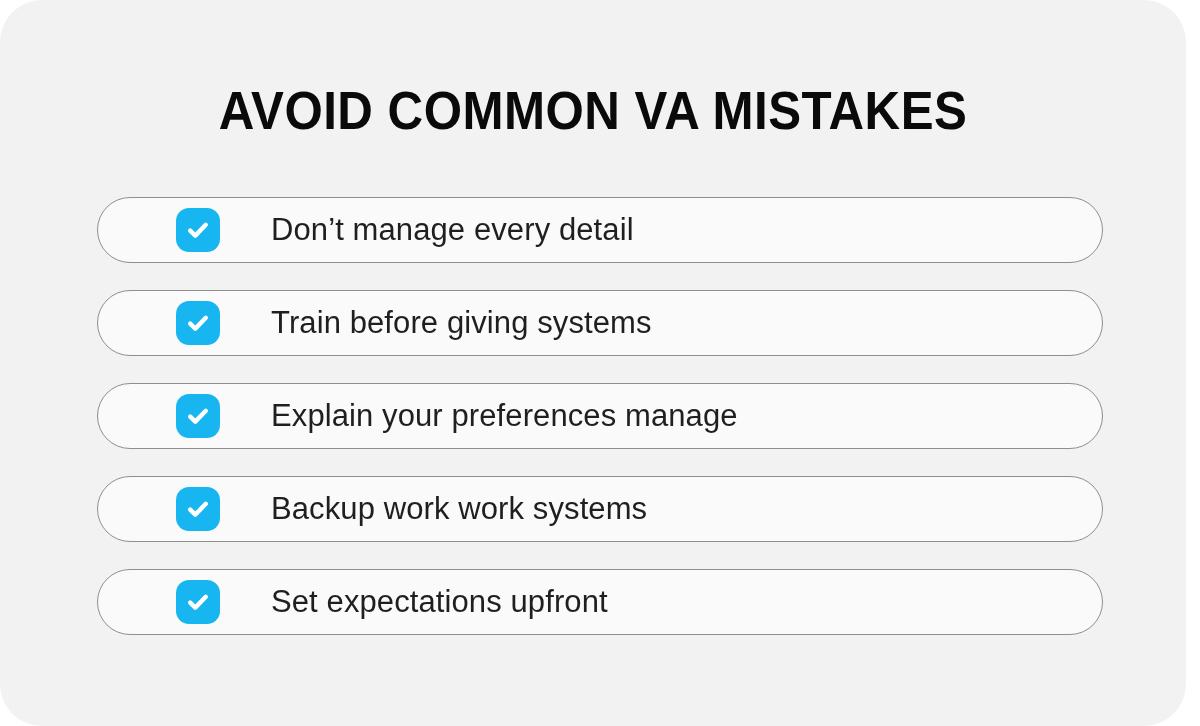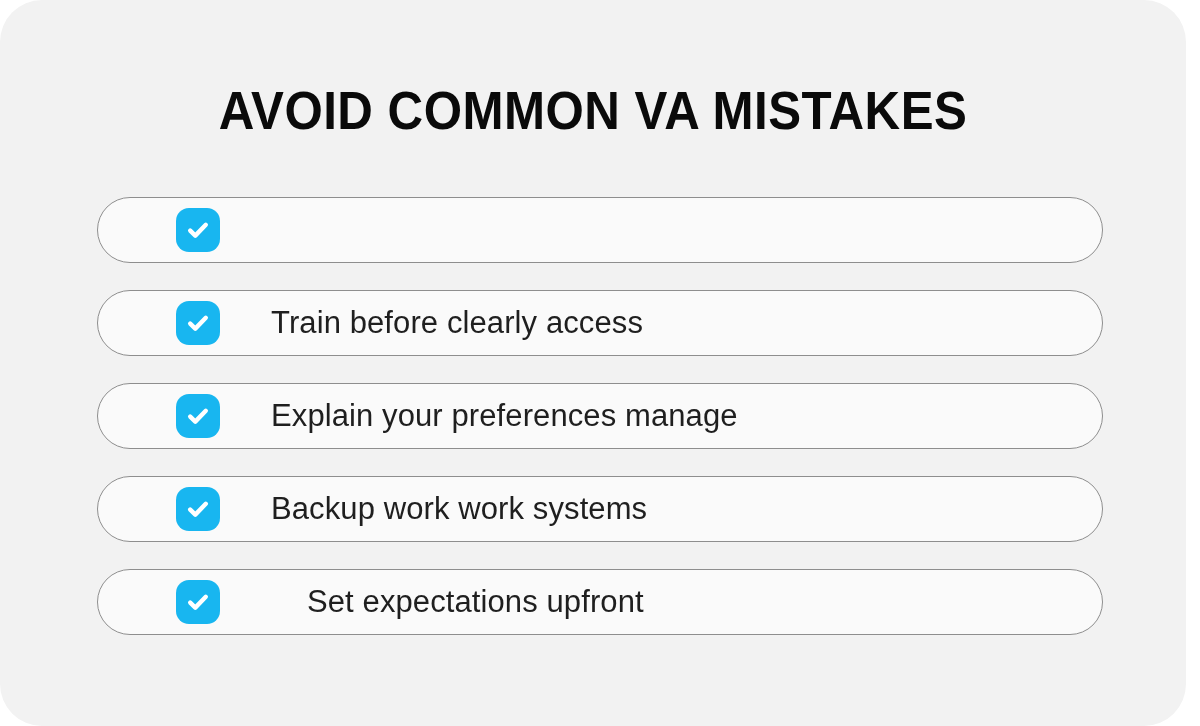--- a/index.html
+++ b/index.html
@@ -61,21 +61,21 @@
     position: relative;
     height: 66px;
     margin-bottom: 27px;
     background: #fafafa;
     border: 1.6px solid #8e8e8e;
     border-radius: 33px;
     box-sizing: border-box;
     display: flex;
     align-items: center;
   }
-  .row:last-child { margin-bottom: 0; gap: 36px; }
+  .row:last-child { margin-bottom: 0; }
 
   .checkbox {
     position: relative;
     flex: 0 0 auto;
     width: 44px;
     height: 44px;
     margin-left: 78px;
     border-radius: 13px;
     background: #18b6f0;
     display: flex;
@@ -108,29 +108,30 @@
     <div class="title">AVOID COMMON VA MISTAKES</div>
 
     <div class="list">
 
       <div class="row">
         <span class="checkbox">
           <svg viewBox="0 0 28 28" aria-hidden="true">
             <path d="M6.2 14.6 L11.3 19.6 L21.8 8.8" fill="none" stroke="#ffffff" stroke-width="4.4" stroke-linecap="round" stroke-linejoin="round"></path>
           </svg>
         </span>
+        <span class="row-label">Don’t manage every detail</span>
       </div>
 
       <div class="row">
         <span class="checkbox">
           <svg viewBox="0 0 28 28" aria-hidden="true">
             <path d="M6.2 14.6 L11.3 19.6 L21.8 8.8" fill="none" stroke="#ffffff" stroke-width="4.4" stroke-linecap="round" stroke-linejoin="round"></path>
           </svg>
         </span>
-        <span class="row-label">Train before clearly access</span>
+        <span class="row-label">Train before giving systems</span>
       </div>
 
       <div class="row">
         <span class="checkbox">
           <svg viewBox="0 0 28 28" aria-hidden="true">
             <path d="M6.2 14.6 L11.3 19.6 L21.8 8.8" fill="none" stroke="#ffffff" stroke-width="4.4" stroke-linecap="round" stroke-linejoin="round"></path>
           </svg>
         </span>
         <span class="row-label">Explain your preferences manage</span>
       </div>

